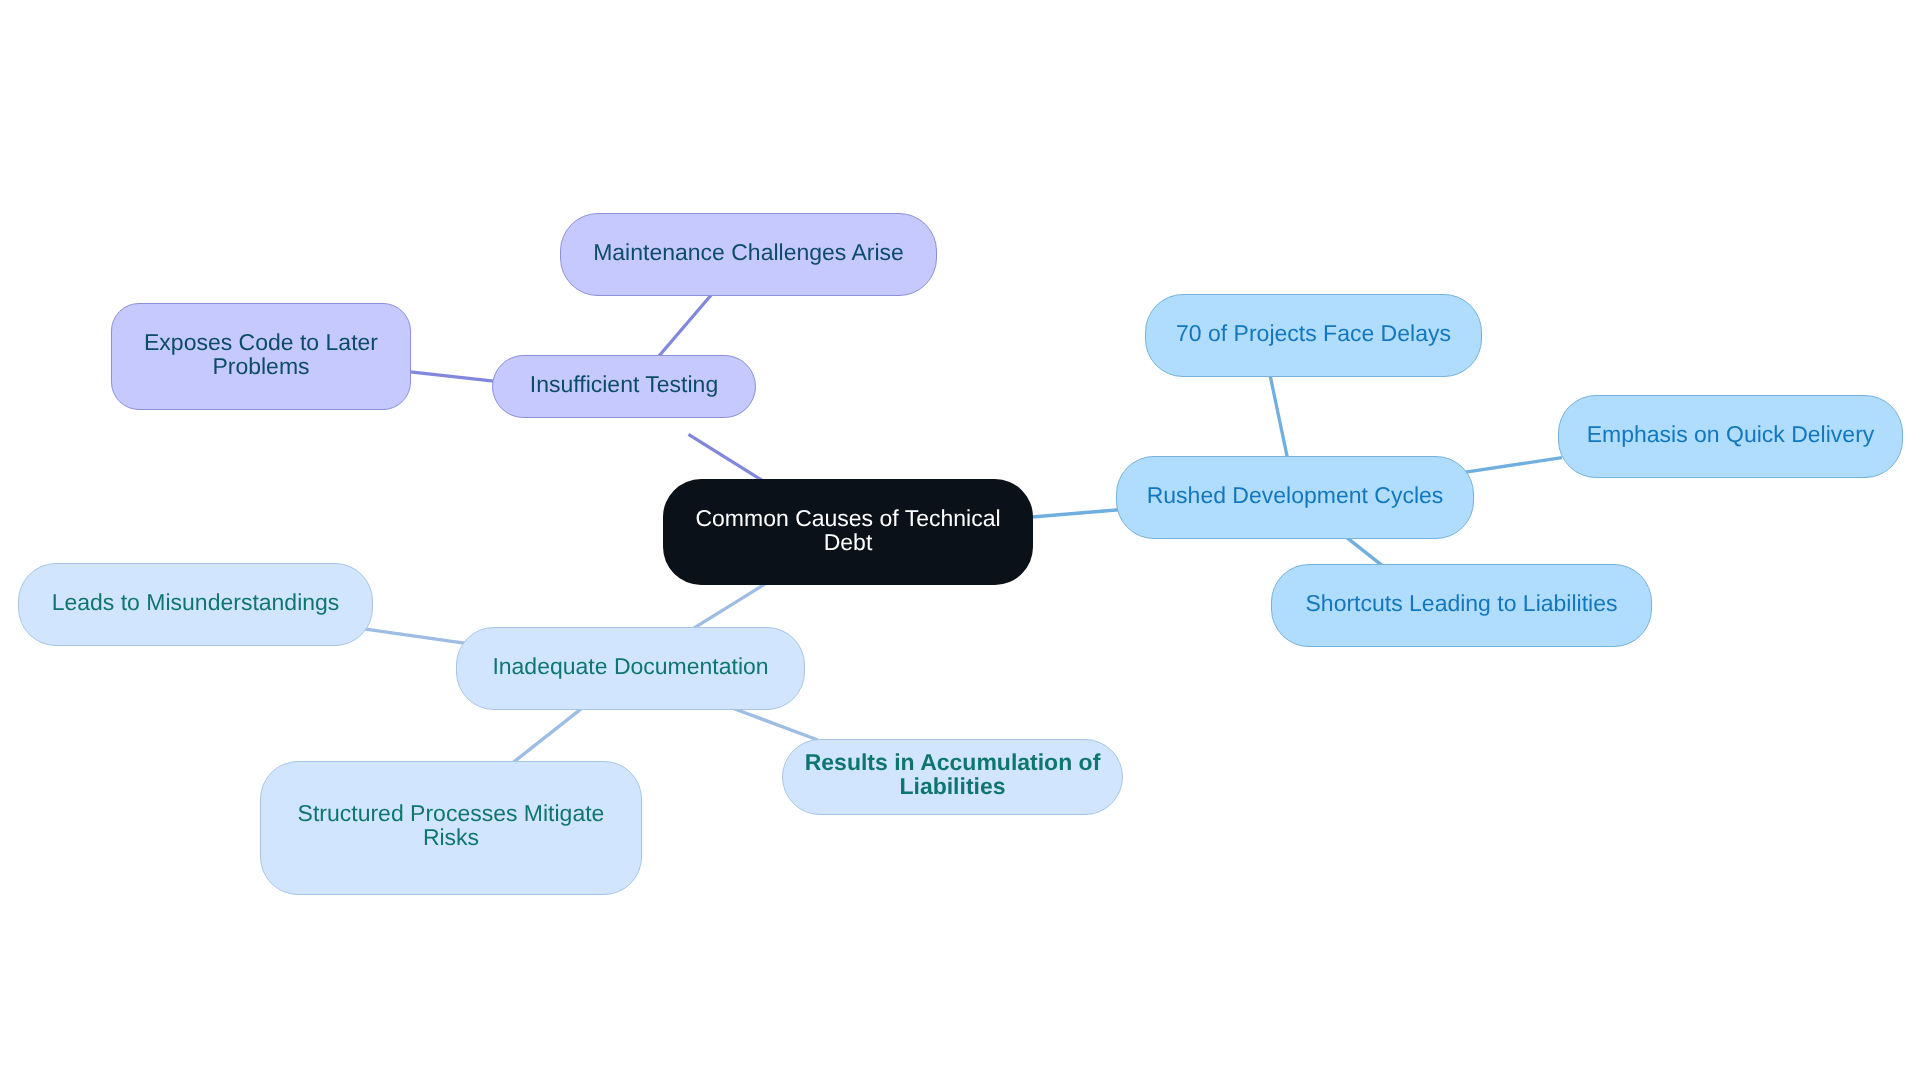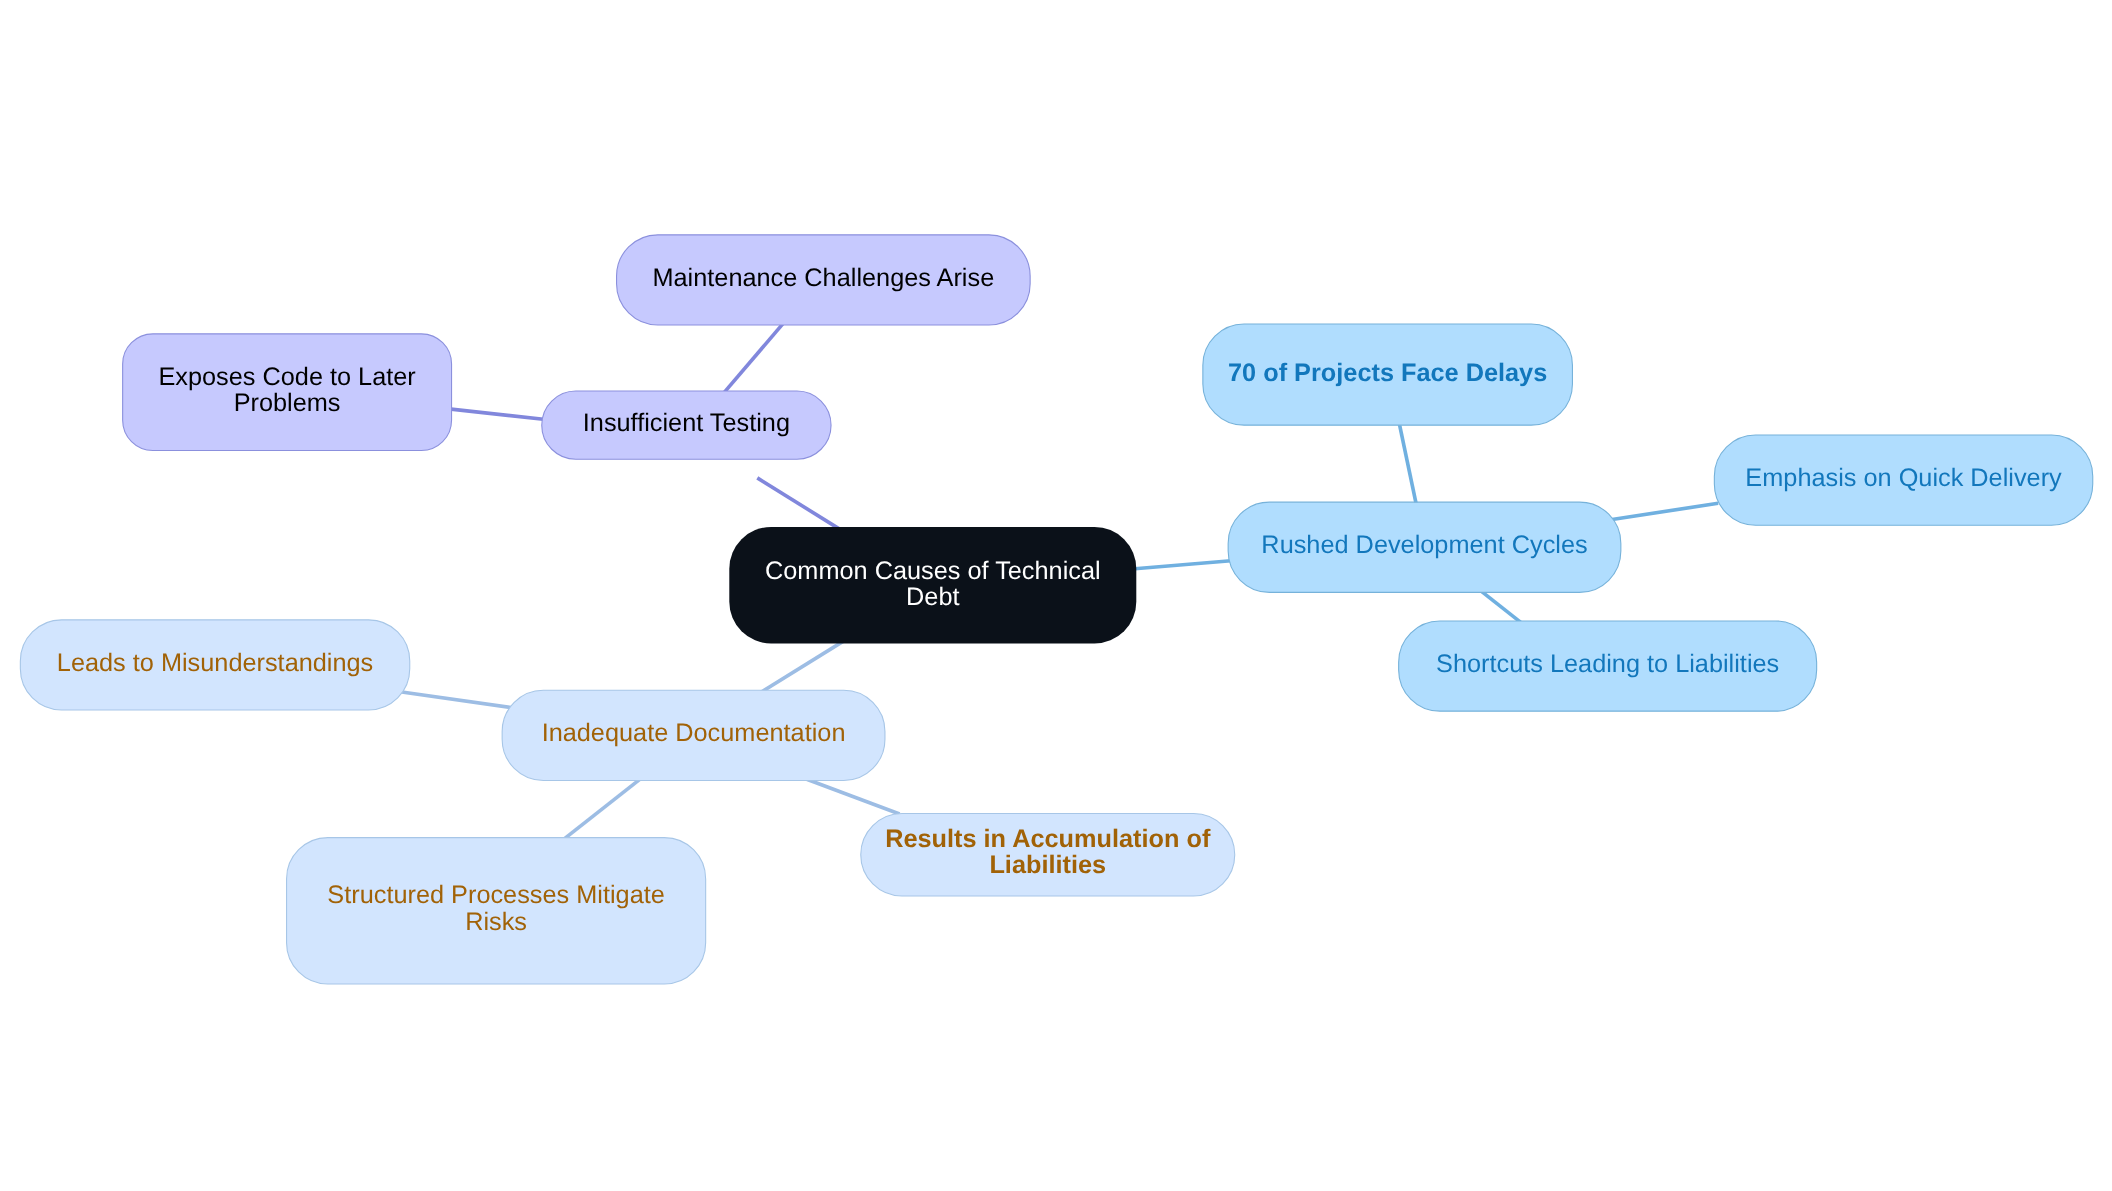--- a/index.html
+++ b/index.html
@@ -49,35 +49,35 @@
   }
   .node.root {
     background: #0B1119;
     color: #ffffff;
     border: none;
     font-size: 23px;
     line-height: 24px;
   }
   .node.purple {
     background: #C6C9FE;
-    color: #000000;
+    color: #0c4a6e;
     border: 1.6px solid #8B90DD;
     font-size: 23px;
     line-height: 24px;
   }
   .node.blue {
     background: #B0DDFE;
     color: #1277BC;
     border: 1.6px solid #76B2DA;
     font-size: 23px;
     line-height: 24px;
   }
   .node.lightblue {
     background: #D2E5FE;
-    color: #a16207;
+    color: #0f766e;
     border: 1.6px solid #A7C6E7;
     font-size: 23px;
     line-height: 24px;
     align-items: center;
   }
 </style>
 </head>
 <body>
 
 <div id="canvas">
@@ -102,21 +102,21 @@
     <div class="node purple" style="left: 560px; top: 213px; width: 377px; height: 83px;">
       <span class="node-label">Maintenance Challenges Arise</span>
     </div>
     <div class="node purple" style="left: 111px; top: 303px; width: 300px; height: 107px; border-radius: 28px;">
       <span class="node-label">Exposes Code to Later
 Problems</span>
     </div>
     <div class="node purple" style="left: 492px; top: 355px; width: 264px; height: 63px;">
       <span class="node-label">Insufficient Testing</span>
     </div>
-    <div class="node blue" style="left: 1093px; top: 294px; width: 337px; height: 93px; font-weight: bold;">
+    <div class="node blue" style="left: 1145px; top: 294px; width: 337px; height: 83px;">
       <span class="node-label">70 of Projects Face Delays</span>
     </div>
     <div class="node blue" style="left: 1116px; top: 456px; width: 358px; height: 83px;">
       <span class="node-label">Rushed Development Cycles</span>
     </div>
     <div class="node blue" style="left: 1558px; top: 395px; width: 345px; height: 83px;">
       <span class="node-label">Emphasis on Quick Delivery</span>
     </div>
     <div class="node blue" style="left: 1271px; top: 564px; width: 381px; height: 83px;">
       <span class="node-label">Shortcuts Leading to Liabilities</span>

